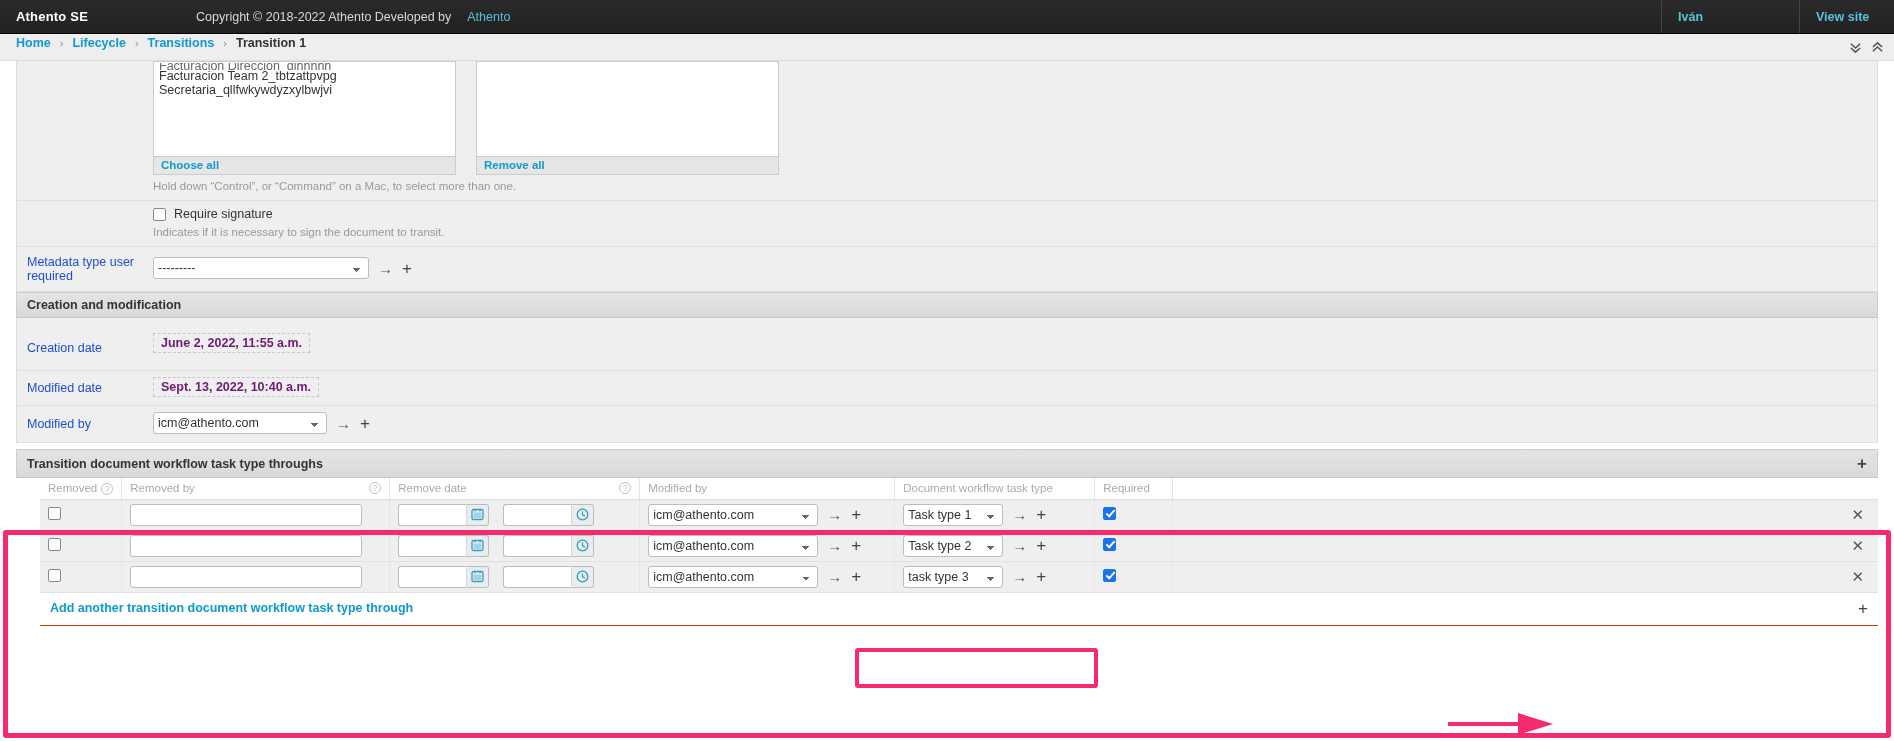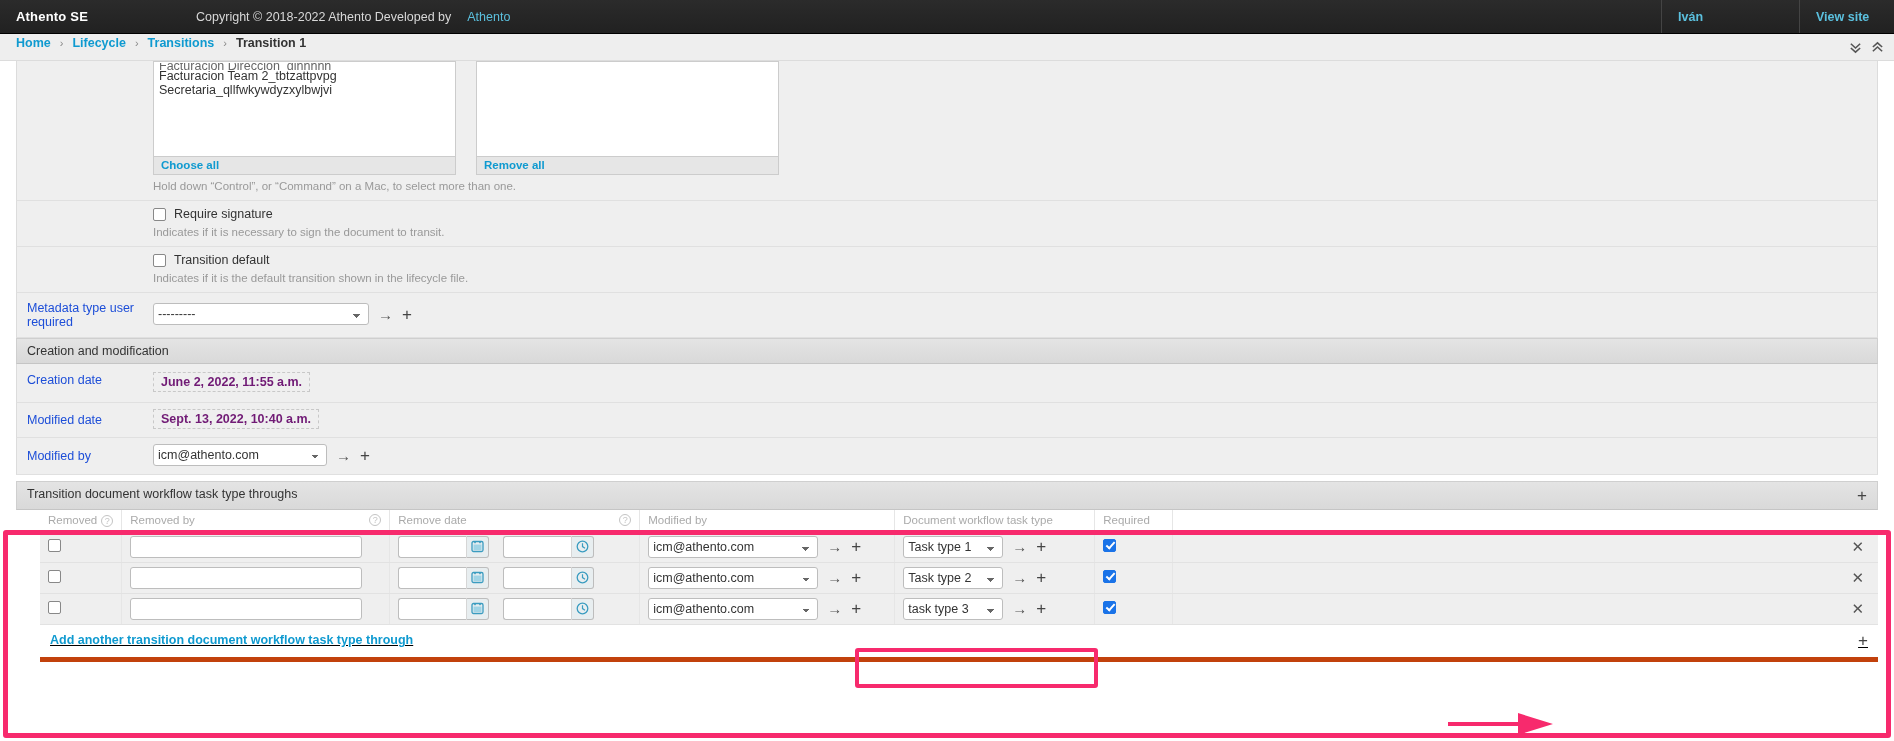--- a/index.html
+++ b/index.html
@@ -190,23 +190,23 @@
   }
 
   
   .section-head {
     margin: 0 16px;
     background: linear-gradient(to bottom, #e4e4e4 0%, #d9d9d9 100%);
     border: 1px solid #cfcfcf;
     border-bottom: 1px solid #c5c5c5;
     padding: 5px 10px;
     font-size: 12.5px;
-    font-weight: normal;
+    font-weight: bold;
     color: #333;
-    display: flex; 
+    display: flex; align-items: center;
   }
   .section-head .title { flex: 1 1 auto; }
 
   
   .tbl-block {
     position: relative;
     margin: 0;
     padding-left: 24px;
   }
   table.inline {
@@ -282,23 +282,23 @@
   .sel-mod { width: 170px; }
   .sel-tt { width: 100px; }
   .del-x {
     color: #555; font-size: 15px; cursor: pointer; float: right; margin-right: 6px;
     line-height: 14px;
   }
 
   .addrow {
     margin: 0 16px;
     background: #fff;
-    border-bottom: 5px solid #c2410c;
+    border-bottom: 1px solid #c2410c;
     padding: 7px 10px 8px 10px;
-    display: flex; align-items: center; text-decoration: underline;
+    display: flex; align-items: center;
   }
   .addrow a {
     color: #0f9ad0; text-decoration: none; font-size: 12.5px; font-weight: bold;
   }
   .addrow .spacer { flex: 1 1 auto; }
 
   
   .hl-box {
     position: absolute;
     border: 5px solid #f72a6d;
@@ -392,51 +392,41 @@
     <div class="label"></div>
     <div class="field">
       <div class="cbline">
         <input type="checkbox" class="cb" style="">
         <span class="cblabel">Require signature</span>
       </div>
       <div class="help-text">Indicates if it is necessary to sign the document to transit.</div>
     </div>
   </div>
 
-  <div class="row">
-    <div class="label"></div>
-    <div class="field">
-      <div class="cbline">
-        <input type="checkbox" class="cb" style="">
-        <span class="cblabel">Transition default</span>
-      </div>
-      <div class="help-text">Indicates if it is the default transition shown in the lifecycle file.</div>
-    </div>
-  </div>
 
   <div class="row" style="align-items:center;">
     <div class="label" style="padding-top:8px;padding-bottom:8px;">Metadata type user required</div>
     <div class="field">
       <div class="mod-group">
         <select class="sel" style="width:216px;">
           <option>---------</option>
         </select>
         <span class="arrow-ico">→</span>
         <span class="plus-ico">+</span>
       </div>
     </div>
   </div>
 </div>
 
 <div class="section-head">
   <span class="title">Creation and modification</span>
 </div>
 
 <div class="row" style="align-items:center;">
-  <div class="label" style="padding-top:9px;padding-bottom:15px;">Creation date</div>
+  <div class="label" style="padding-top:9px;padding-bottom:15px;margin-top:14px;">Creation date</div>
   <div class="field">
     <span class="readonly-val">June 2, 2022, 11:55 a.m.</span>
   </div>
 </div>
 
 <div class="row" style="align-items:center;">
   <div class="label" style="padding-top:9px;padding-bottom:9px;">Modified date</div>
   <div class="field">
     <span class="readonly-val">Sept. 13, 2022, 10:40 a.m.</span>
   </div>

